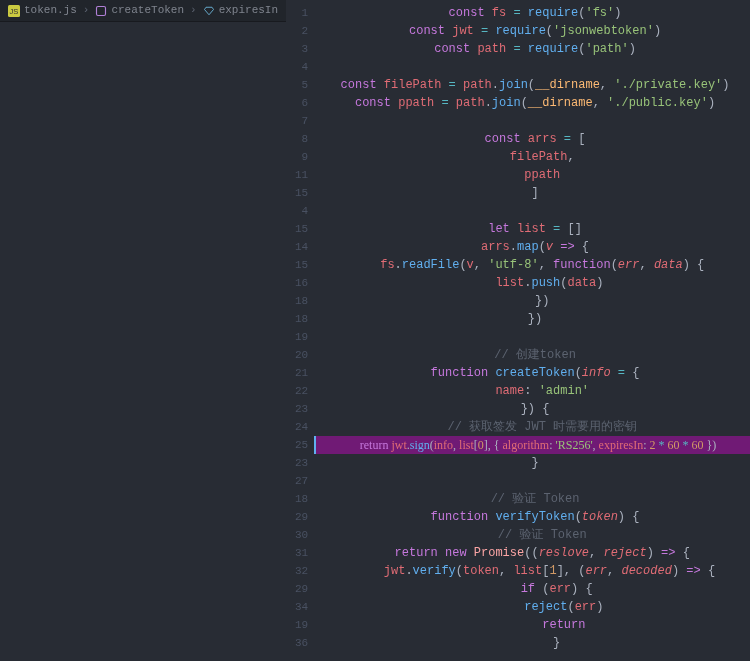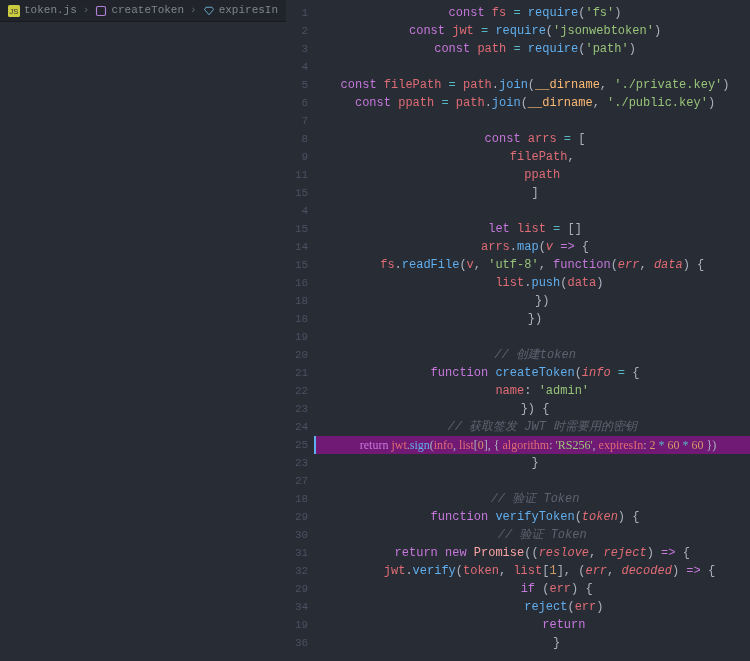--- a/index.html
+++ b/index.html
@@ -54,21 +54,21 @@
     background: #61afef;
   }
   
   .kw   { color: #c678dd; }   
   .st   { color: #98c379; }   
   .fn   { color: #61afef; }   
   .var  { color: #e06c75; }   
   .prop { color: #e06c75; } 
   .argr { color: #e06c75; font-style: italic; }
   .num  { color: #d19a66; }   
-  .cm   { color: #5c6370; font-style: italic; }
+  .cm   { color: #5c6370; }
   .op   { color: #56b6c2; }
   .pn   { color: #abb2bf; }   
   .builtin { color: #fca5a5; }
   .this { color: #fdba74; }
 </style>
 </head>
 <body>
 
 <div class="editor-root">
 

